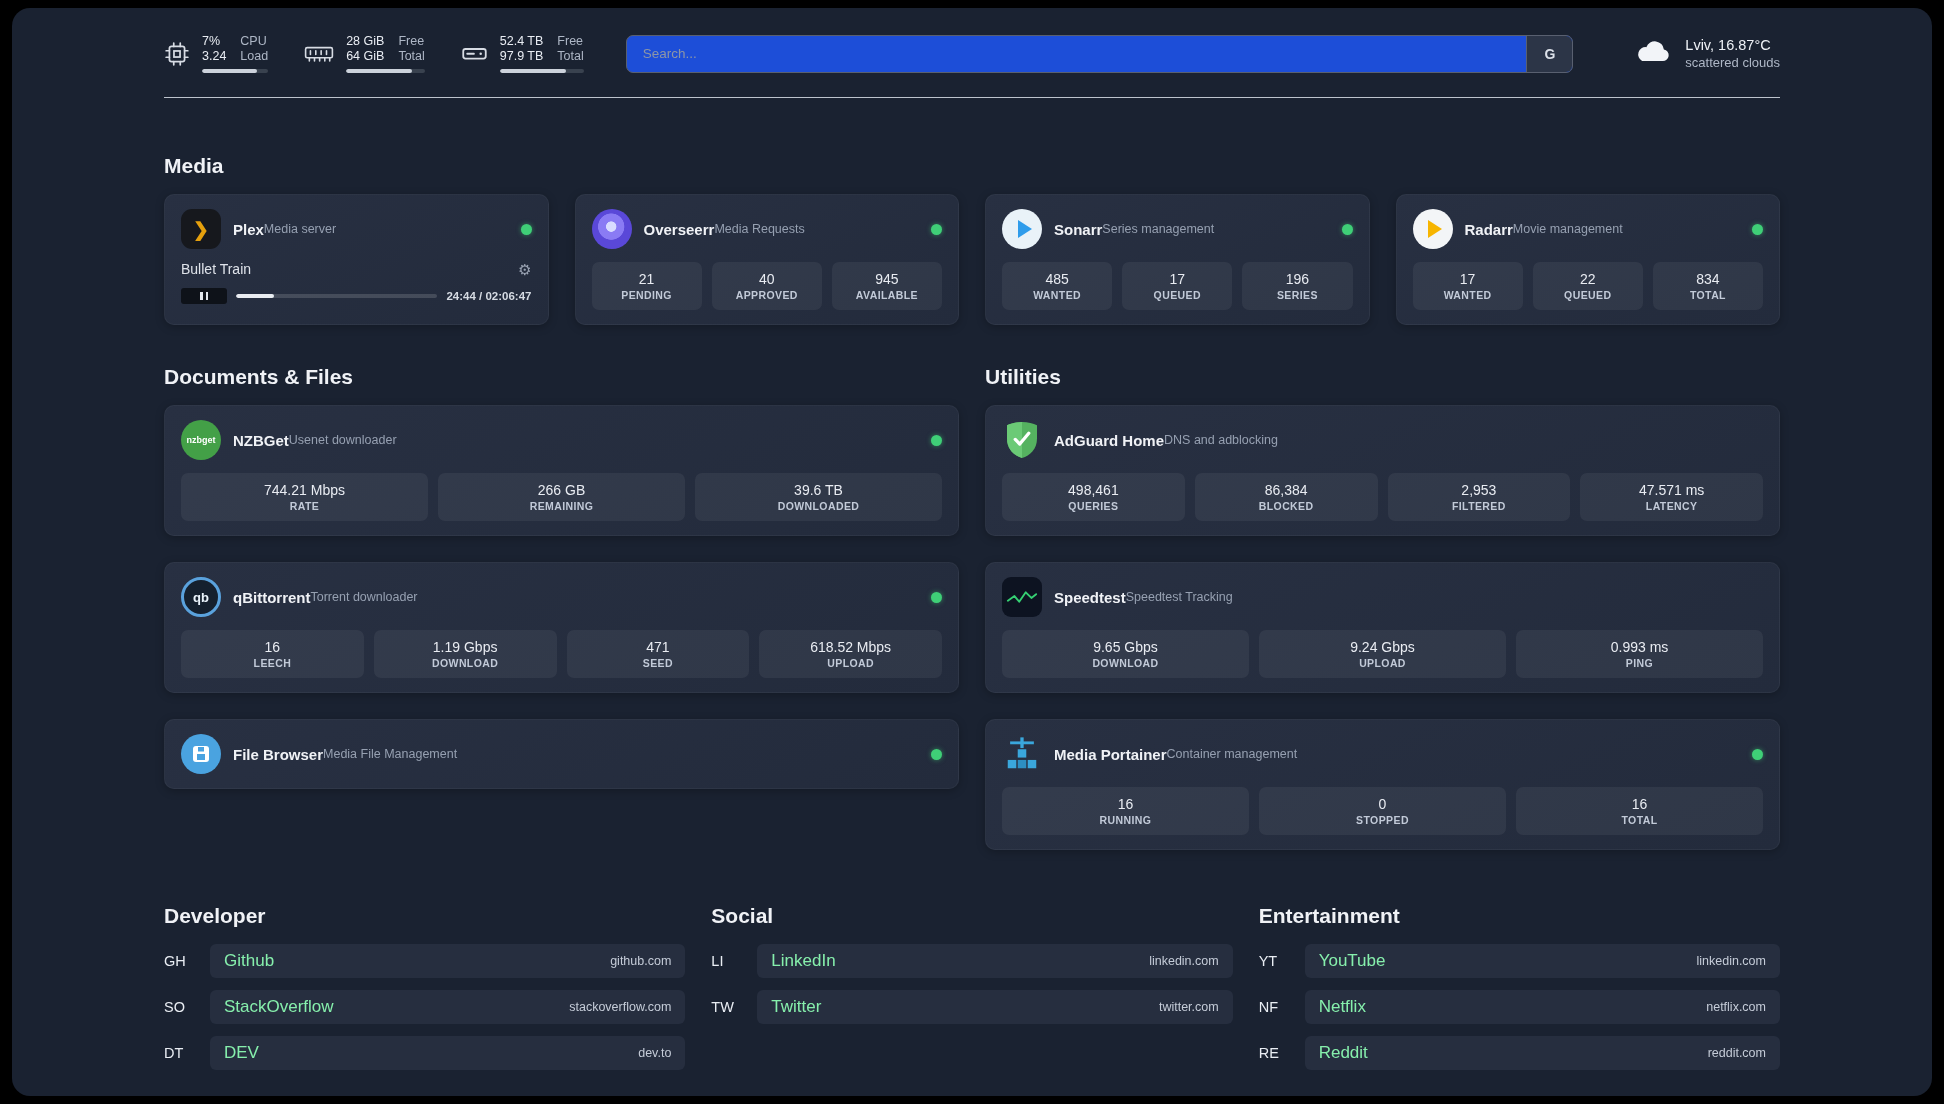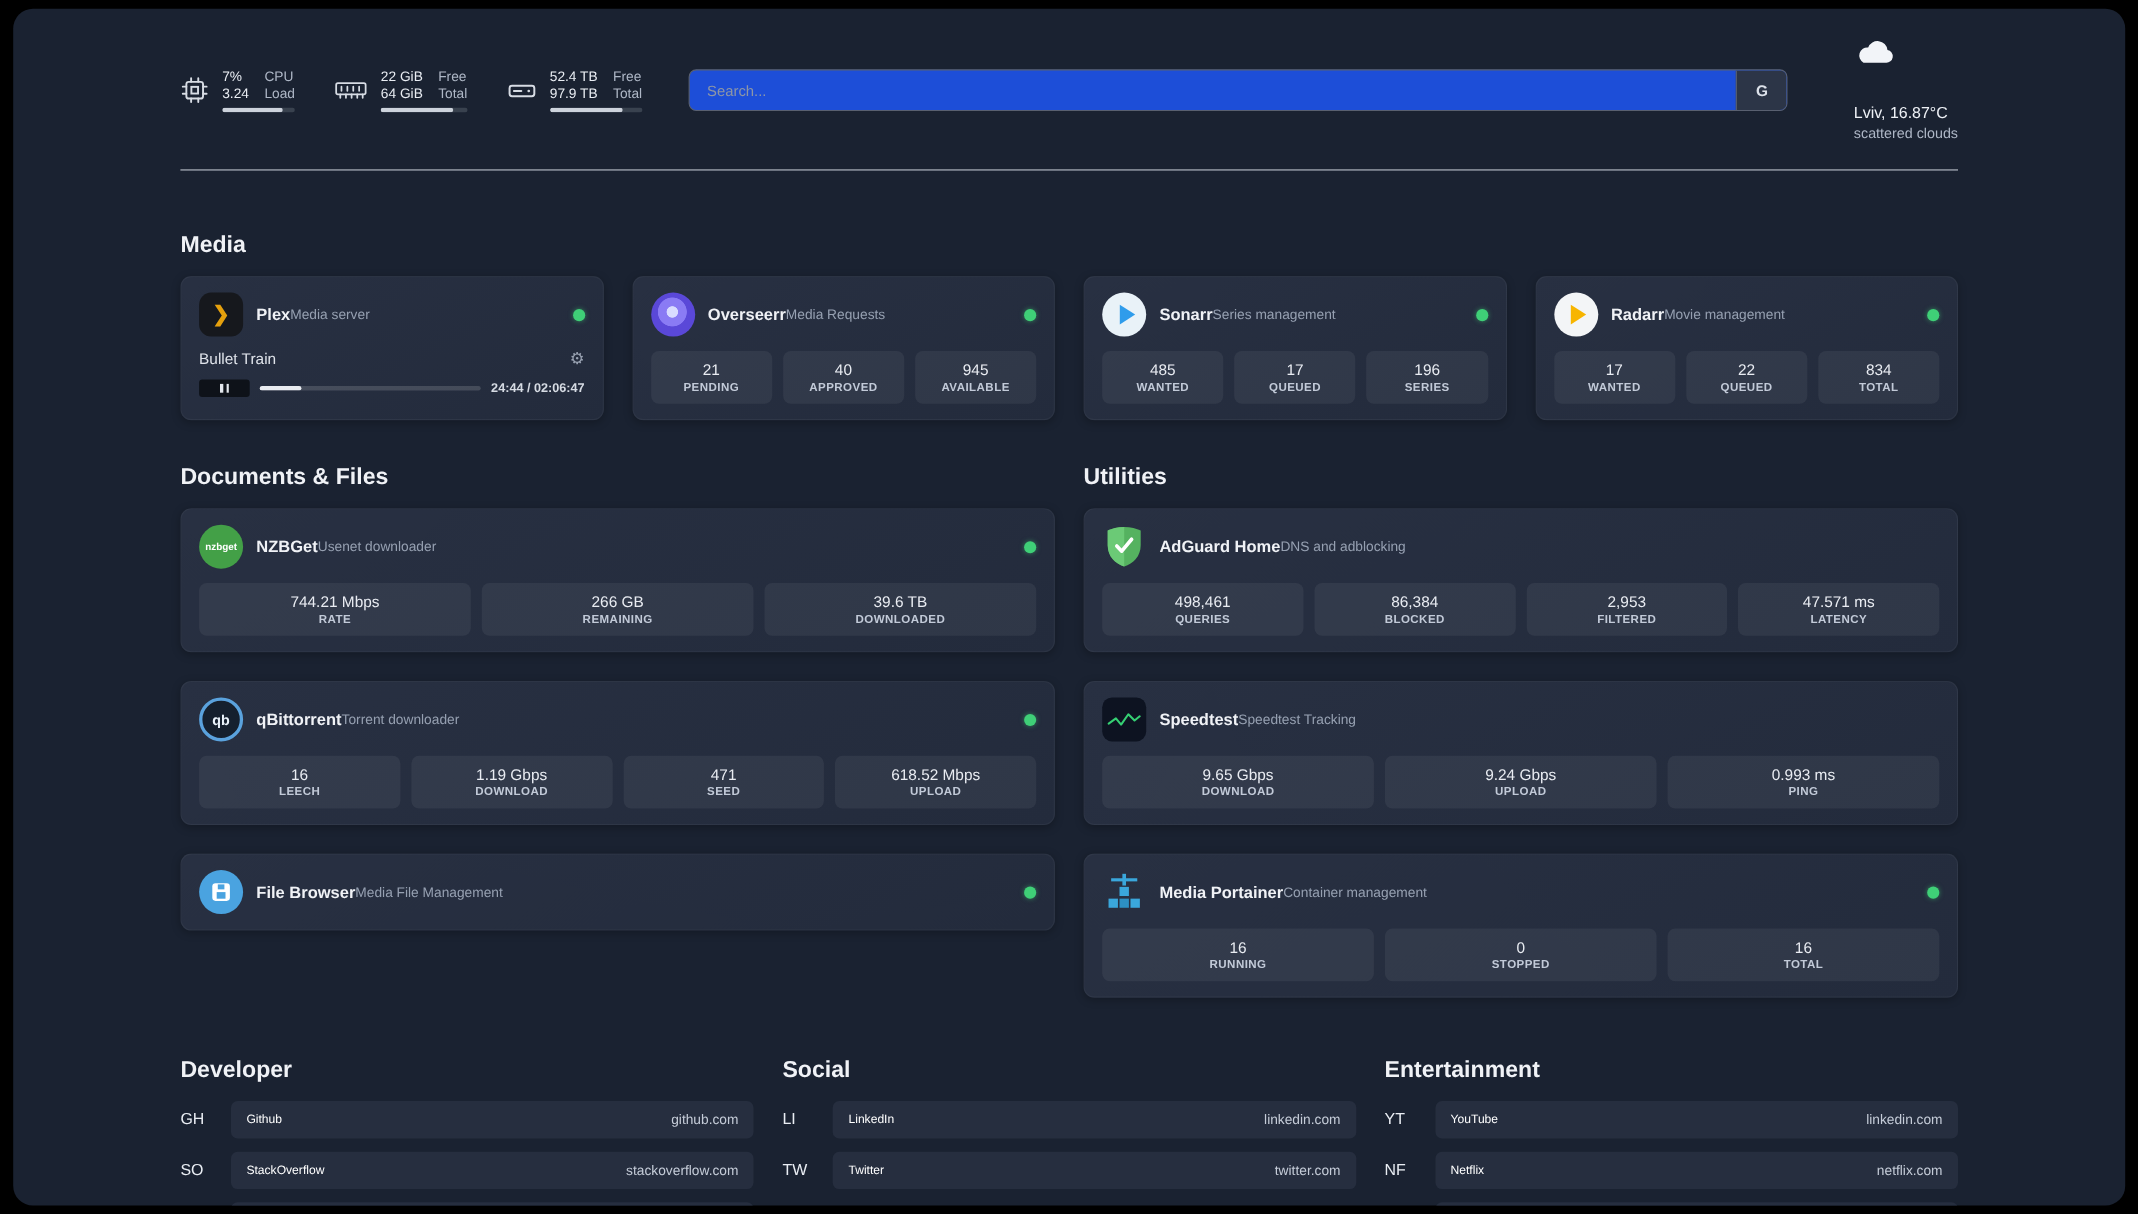--- a/index.html
+++ b/index.html
@@ -72,21 +72,21 @@
     width: 46px;
     border: none;
     border-left: 1px solid #596070;
     background: #2c3547;
     color: #dde2ea;
     font-size: 14px;
     font-weight: bold;
     cursor: pointer;
     font-family: "Liberation Sans", sans-serif;
   }
-  .weather { display: flex; align-items: flex-start; gap: 28px; margin-left: 24px; flex-direction: column; }
+  .weather { display: flex; align-items: center; gap: 12px; margin-left: 24px; }
   .weather-text { display: flex; flex-direction: column; line-height: 18px; }
   .weather-location { font-size: 14.5px; color: #eef1f6; }
   .weather-condition { font-size: 13px; color: #aeb7c6; }
 
   .divider { margin: 0 152px; height: 1px; background: rgba(218, 223, 231, 0.85); }
 
   
   .main { padding: 0 152px; }
   .section-title {
     font-size: 21px;
@@ -201,21 +201,21 @@
   .link-row { display: flex; align-items: center; gap: 12px; margin-bottom: 12px; cursor: pointer; }
   .link-abbr { width: 34px; font-size: 14.5px; color: #e9edf3; flex: 0 0 auto; }
   .link-pill {
     flex: 1;
     height: 34px;
     background: #262e3f;
     border-radius: 6px;
     display: flex; align-items: center;
     padding: 0 14px;
   }
-  .link-name { font-size: 11px; color: #ffffff; }
+  .link-name { font-size: 17px; color: #86efac; }
   .link-domain { margin-left: auto; font-size: 12.5px; color: #c5ccd8; }
 </style>
 </head>
 <body>
 
 <div class="frame">
 
   <div class="topbar">
 
     <div class="res">
@@ -247,21 +247,21 @@
       <span class="res-icon">
         <svg width="30" height="22" viewBox="0 0 28 20" fill="none" stroke="#d7dce4" stroke-width="1.5" stroke-linecap="round">
           <rect x="1.5" y="4" width="25" height="9.5" rx="1.5"></rect>
           <path d="M5 13.5v3M9.8 13.5v3M14.6 13.5v3M19.4 13.5v3M24 13.5v3"></path>
           <path d="M6 7v3.5M11 7v3.5M16 7v3.5M21 7v3.5"></path>
         </svg>
       </span>
       <div class="res-body">
         <div class="res-cols">
           <div class="res-col values">
-            <span>22 GiB</span>
+            <span>28 GiB</span>
             <span>64 GiB</span>
           </div>
           <div class="res-col labels">
             <span>Free</span>
             <span>Total</span>
           </div>
         </div>
         <div class="res-bar">
           <div class="res-fill" style="width: 84%;"></div>
         </div>

